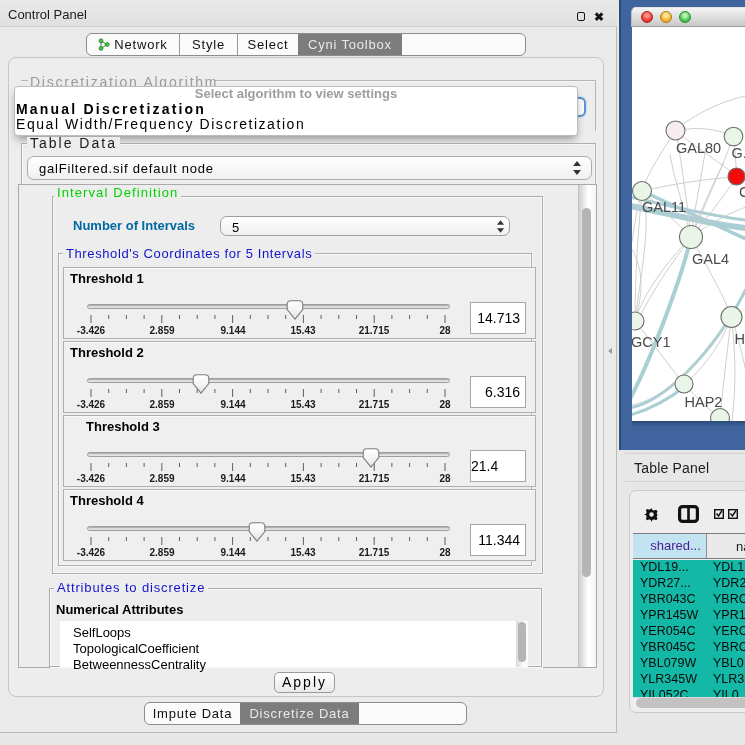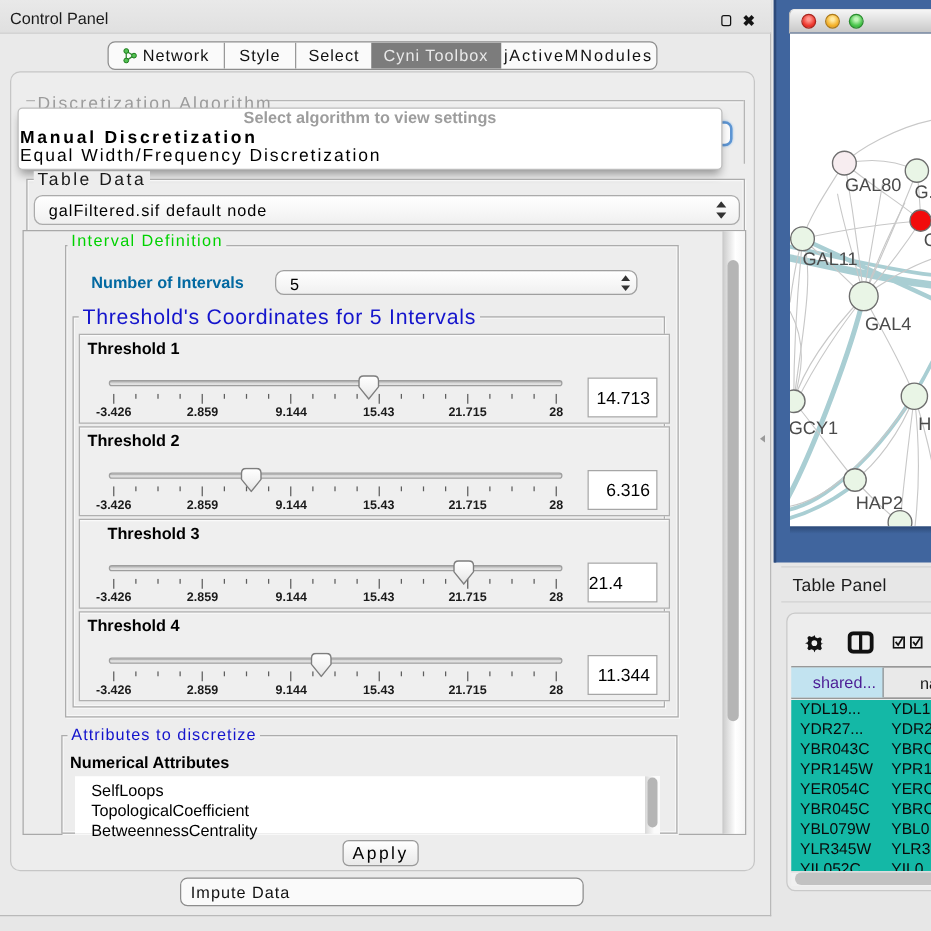--- a/index.html
+++ b/index.html
@@ -25,21 +25,20 @@
         <line x1="3" y1="3" x2="9" y2="6.5" stroke="#2e8b2e" stroke-width="1"></line>
         <line x1="3" y1="10.5" x2="9" y2="6.5" stroke="#2e8b2e" stroke-width="1"></line>
         <line x1="3" y1="3" x2="3" y2="10.5" stroke="#2e8b2e" stroke-width="1"></line>
         <circle cx="3" cy="2.8" r="1.9" fill="#52c152" stroke="#1d7a1d" stroke-width="0.8"></circle>
         <circle cx="9.2" cy="6.5" r="1.9" fill="#52c152" stroke="#1d7a1d" stroke-width="0.8"></circle>
         <circle cx="3" cy="10.4" r="1.9" fill="#52c152" stroke="#1d7a1d" stroke-width="0.8"></circle>
       </svg>Network</div>
   <div style="width:58px;display:flex;align-items:center;justify-content:center;border-right:1px solid #989898;">Style</div>
   <div style="width:60px;display:flex;align-items:center;justify-content:center;">Select</div>
   <div style="width:104px;display:flex;align-items:center;justify-content:center;background:#7c7c7c;color:#e9e9e9;">Cyni Toolbox</div>
-  <div style="width:125px;display:flex;align-items:center;justify-content:center;letter-spacing:1.5px;">jActiveMNodules</div>
 </div>
 
 <div class="abs" style="left:8px;top:57px;width:596px;height:640px;background:#ededed;border:1px solid #c6c6c6;border-radius:8px;"></div>
 
 <div class="abs" style="left:215px;top:80px;width:380px;height:1px;background:#b5b5b5;box-shadow:0 1px 0 #f6f6f6;"></div>
 <div class="abs" style="left:21px;top:80px;width:7px;height:1px;background:#b5b5b5;"></div>
 <div class="abs" style="left:595px;top:80px;width:1px;height:51px;background:#b5b5b5;"></div>
 <div class="abs" style="left:30px;top:74px;font-size:14px;color:#9b9b9b;letter-spacing:1.75px;">Discretization Algorithm</div>
 
 <div class="abs" style="left:572px;top:97px;width:14px;height:20px;border:2px solid #5d95d3;border-radius:6px;background:#fdfdfd;box-shadow:0 0 2px #86b7e8;"></div>
@@ -68,21 +67,21 @@
 
 <div class="abs" style="left:73px;top:218px;font-size:13px;font-weight:bold;color:#0369a1;">Number of Intervals</div>
 <div class="abs" style="left:220px;top:216px;width:290px;height:20px;background:linear-gradient(#ffffff,#f0f0f0);border:1px solid #9f9f9f;border-radius:7px;"></div>
 <div class="abs" style="left:232px;top:220px;font-size:13px;color:#000;">5</div>
 <svg class="abs" style="left:496px;top:220px;" width="9" height="13" viewBox="0 0 10 14">
   <path d="M5 0 L9 5 L1 5 Z" fill="#333"></path>
     <path d="M5 14 L9 9 L1 9 Z" fill="#333"></path>
 </svg>
 
 <div class="abs groove" style="left:58px;top:253px;width:474px;height:313px;"></div>
-<div class="abs gtitle" style="left:63px;top:247px;font-size:17px;color:#1414cc;letter-spacing:0.6px;">Threshold's Coordinates for 5 Intervals</div>
+<div class="abs gtitle" style="left:63px;top:247px;font-size:13px;color:#1414cc;letter-spacing:0.6px;">Threshold's Coordinates for 5 Intervals</div>
 
 <div class="abs" style="left:63px;top:267px;width:473px;height:72px;background:#efefef;border:1px solid #b0b0b0;box-shadow:inset 0 1px 0 #fafafa;"></div>
 <div class="abs" style="left:70px;top:271px;font-size:13px;font-weight:bold;color:#000;">Threshold 1</div>
 <div class="abs" style="left:87px;top:304px;width:363px;height:5px;background:linear-gradient(#9a9a9a,#d9d9d9 45%,#e6e6e6);border:1px solid #9e9e9e;border-radius:3px;"></div>
 <svg class="abs" style="left:87px;top:315px;" width="363" height="9" viewBox="0 0 363 9">
     <line x1="21.7" y1="0" x2="21.7" y2="4" stroke="#5e5e5e" stroke-width="1"></line>
     <line x1="39.4" y1="0" x2="39.4" y2="4" stroke="#5e5e5e" stroke-width="1"></line>
     <line x1="57.1" y1="0" x2="57.1" y2="4" stroke="#5e5e5e" stroke-width="1"></line>
     <line x1="92.5" y1="0" x2="92.5" y2="4" stroke="#5e5e5e" stroke-width="1"></line>
     <line x1="110.2" y1="0" x2="110.2" y2="4" stroke="#5e5e5e" stroke-width="1"></line>
@@ -255,20 +254,21 @@
 <div class="abs" style="left:56px;top:602px;font-size:13px;font-weight:bold;color:#000;">Numerical Attributes</div>
 <div class="abs" style="left:60px;top:621px;width:468px;height:46px;background:#ffffff;"></div>
 <div class="abs" style="left:73px;top:625px;font-size:13px;color:#000;line-height:16px;">SelfLoops<br>TopologicalCoefficient<br>BetweennessCentrality</div>
 <div class="abs" style="left:516px;top:621px;width:12px;height:46px;background:linear-gradient(to right,#d8d8d8,#fbfbfb 60%);"></div>
 <div class="abs" style="left:518px;top:622px;width:8px;height:40px;background:#b5b5b5;border-radius:4px;"></div>
 
 <div class="abs" style="left:274px;top:672px;width:61px;height:21px;background:linear-gradient(#ffffff,#e9e9e9);border:1px solid #999999;border-radius:5px;text-align:center;font-size:14px;letter-spacing:2px;color:#000;line-height:19px;">Apply</div>
 
 <div class="abs" style="left:144px;top:702px;width:323px;height:23px;background:#fafafa;border:1px solid #8d8d8d;border-radius:6px;display:flex;overflow:hidden;font-size:13px;color:#111;letter-spacing:0.8px;">
   <div style="width:95px;display:flex;align-items:center;justify-content:center;">Impute Data</div>
+  <div style="width:119px;display:flex;align-items:center;justify-content:center;background:#7c7c7c;color:#e9e9e9;">Discretize Data</div>
 </div>
 
 <div class="abs" style="left:619px;top:0;width:126px;height:450px;background:#40659e;border-left:2px solid #2d4a7a;"></div>
 <div class="abs" style="left:632px;top:421px;width:113px;height:6px;background:linear-gradient(rgba(20,40,70,0.45),rgba(20,40,70,0));"></div>
 
 <div class="abs" style="left:631px;top:7px;width:114px;height:20px;background:linear-gradient(#f5f5f5,#c8c8c8);border-bottom:1px solid #9c9c9c;border-top-left-radius:5px;border-top:1px solid #e6e6e6;border-left:1px solid #bdbdbd;"></div>
 <div class="abs" style="left:641px;top:11px;width:12px;height:12px;border-radius:50%;background:radial-gradient(circle at 50% 35%, #ff958d 15%, #ee3a31 60%, #ce1f17);border:0.5px solid #a8251e;"></div>
 <div class="abs" style="left:660px;top:11px;width:12px;height:12px;border-radius:50%;background:radial-gradient(circle at 50% 35%, #ffe9a0 15%, #f5b32c 60%, #d9921a);border:0.5px solid #ad7a1a;"></div>
 <div class="abs" style="left:679px;top:11px;width:12px;height:12px;border-radius:50%;background:radial-gradient(circle at 50% 35%, #c0f5b8 15%, #4cc74f 60%, #27a32f);border:0.5px solid #2a8c2e;"></div>
 

